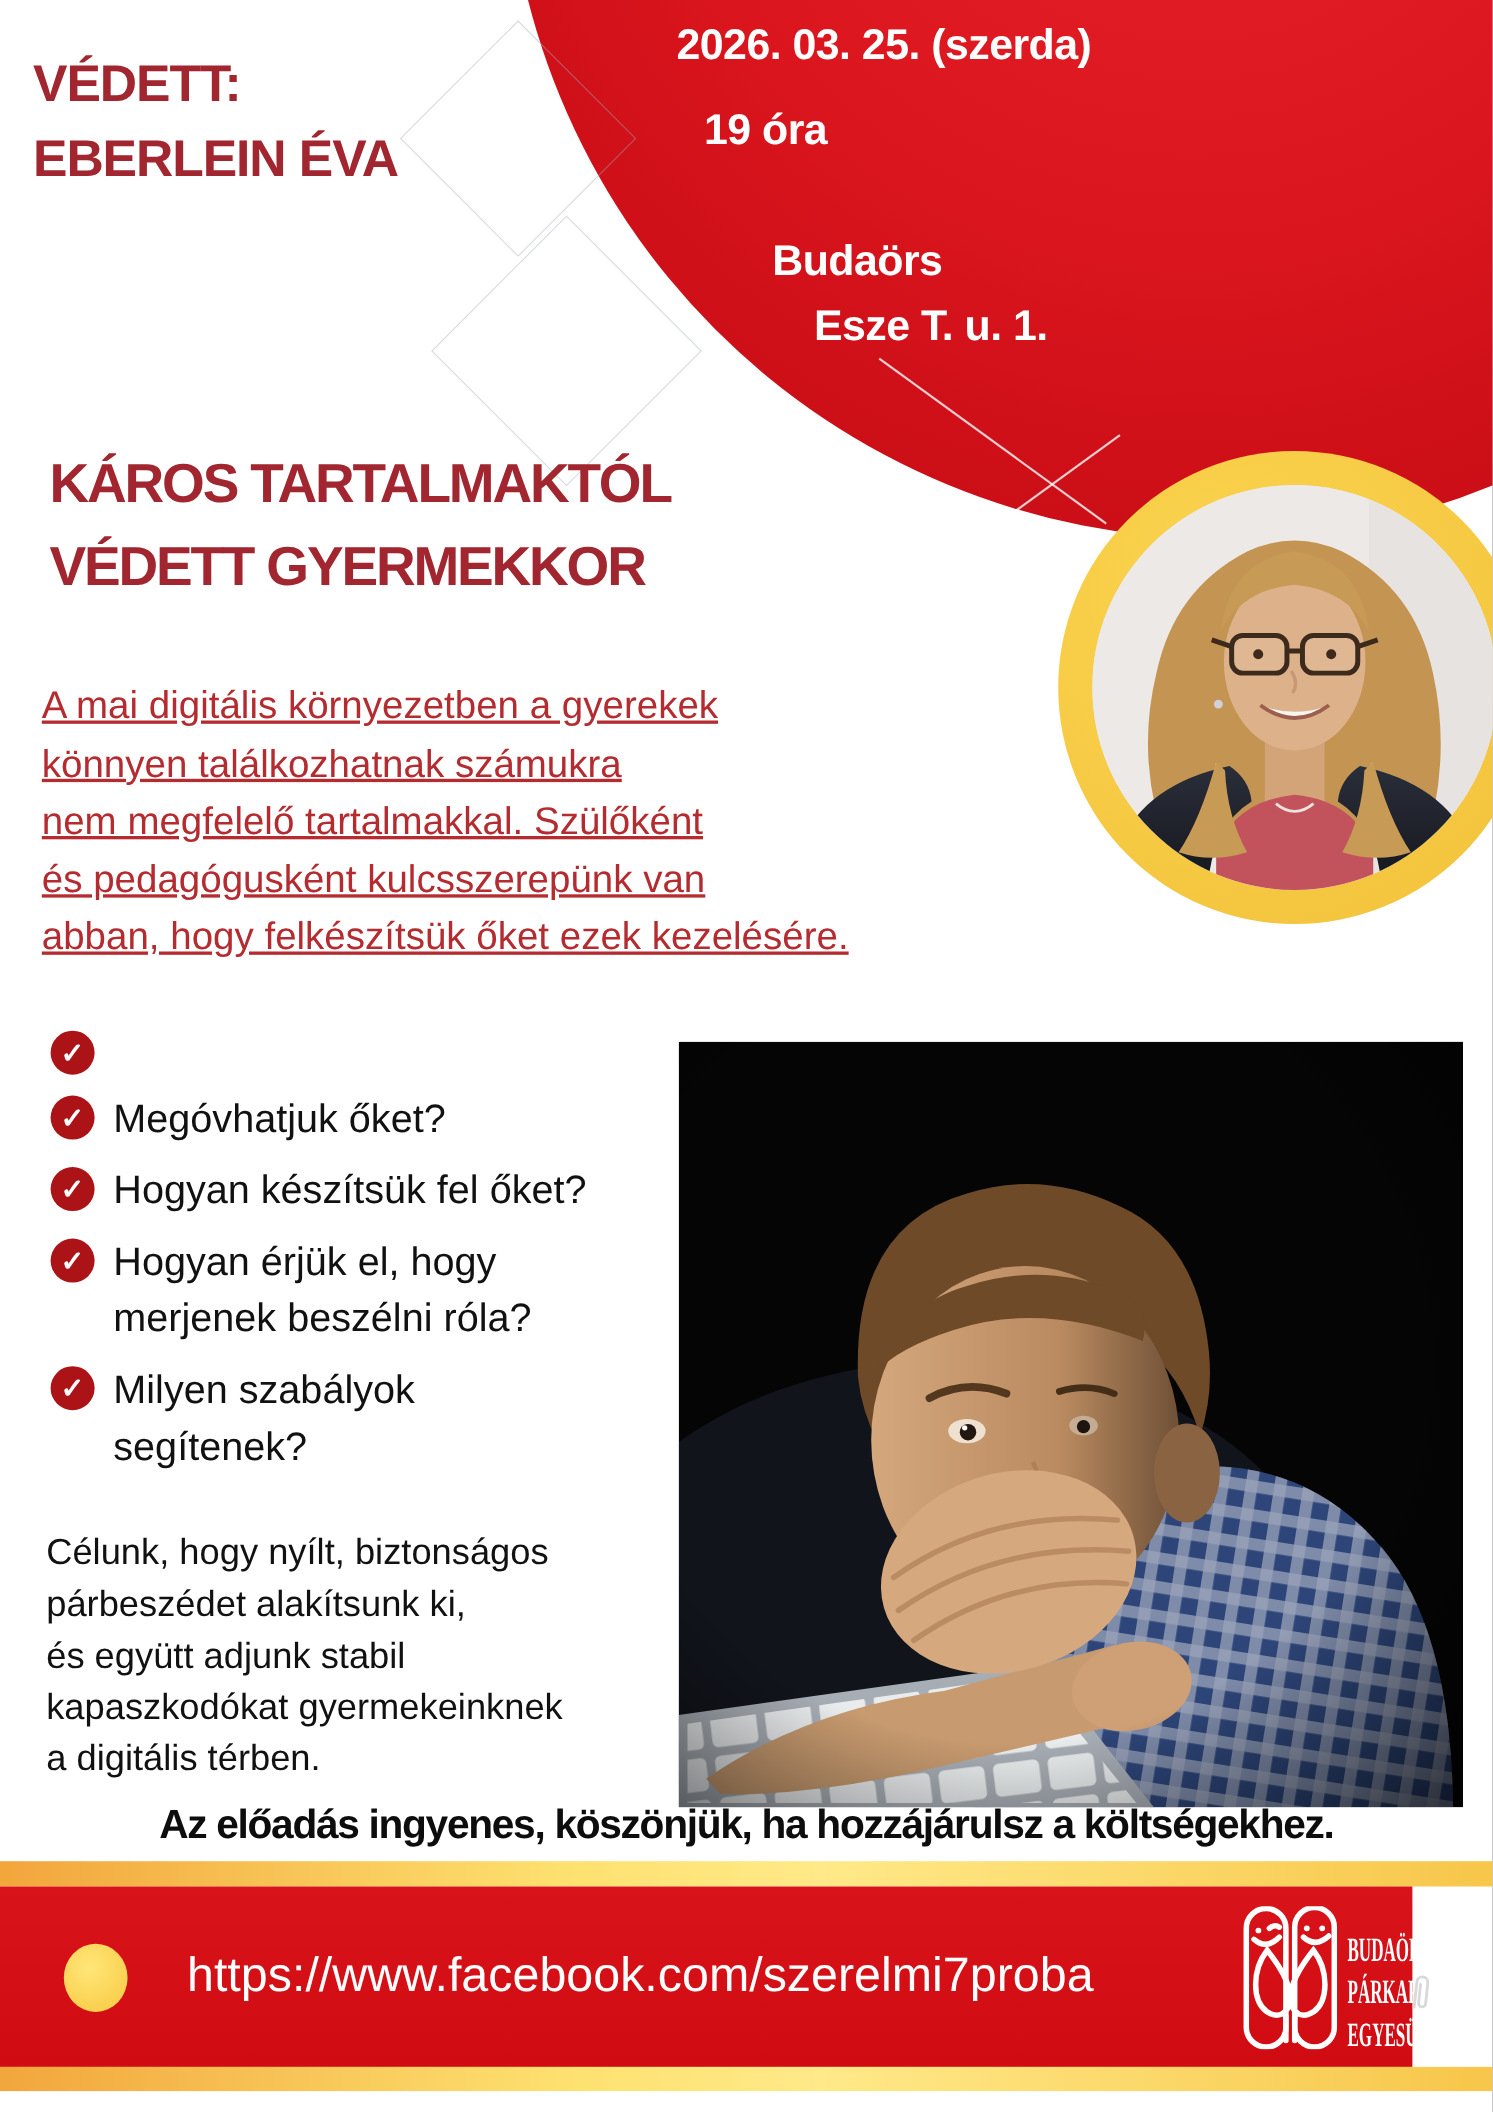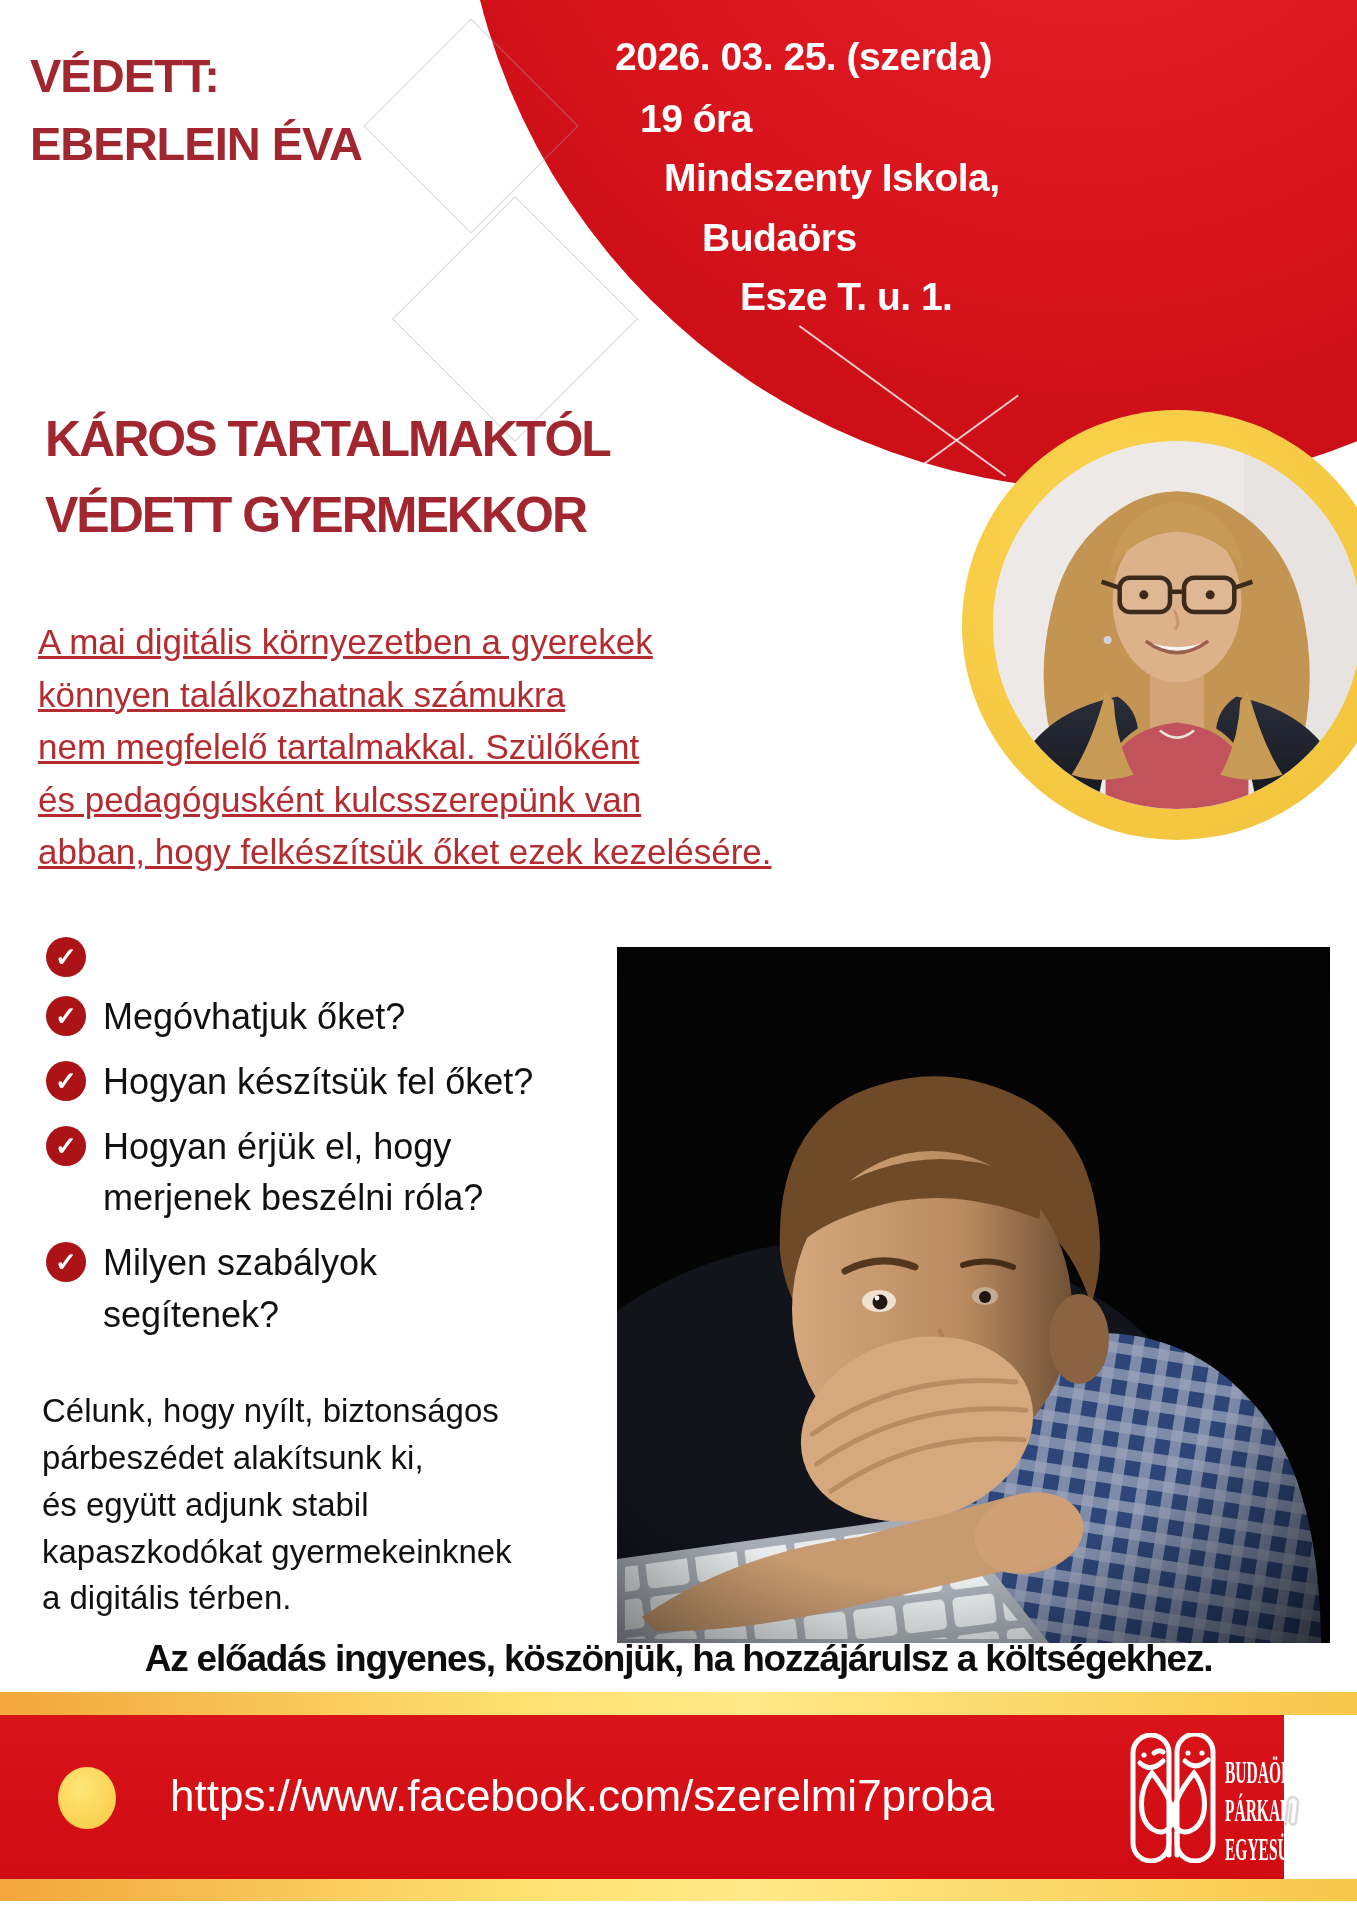--- a/index.html
+++ b/index.html
@@ -71,23 +71,22 @@
 <div class="poster">
 
   <div class="red-circle"></div>
 
   <div class="spark-diamond abs" style="left:395px;top:50px;width:150px;height:150px;"></div>
   <div class="spark-diamond abs" style="left:428px;top:232px;width:172px;height:172px;"></div>
   <div class="spark-diamond abs" style="left:582px;top:342px;width:120px;height:120px;border-color:rgba(255,255,255,.55);"></div>
   <div class="spark-line abs" style="left:775px;top:400px;width:255px;transform:rotate(36deg);"></div>
   <div class="spark-line abs" style="left:792px;top:468px;width:250px;transform:rotate(-36deg);"></div>
 
-  <div class="event-line" style="left:615px;top:35px;">2026. 03. 25. (szerda)</div>
+  <div class="event-line" style="left:615px;top:20px;">2026. 03. 25. (szerda)</div>
   <div class="event-line" style="left:640px;top:97px;">19 óra</div>
-  <div class="event-line" style="left:664px;top:156px;">Mindszenty Iskola,</div>
   <div class="event-line" style="left:702px;top:216px;">Budaörs</div>
   <div class="event-line" style="left:740px;top:275px;">Esze T. u. 1.</div>
 
   <div class="speaker-label" style="top:48px;">VÉDETT:</div>
   <div class="speaker-name" style="top:116px;">EBERLEIN ÉVA</div>
 
   <div class="title-line" style="top:410px;">KÁROS TARTALMAKTÓL</div>
   <div class="title-line" style="top:486px;">VÉDETT GYERMEKKOR</div>
 
   <p class="intro">A mai digitális környezetben a gyerekek

